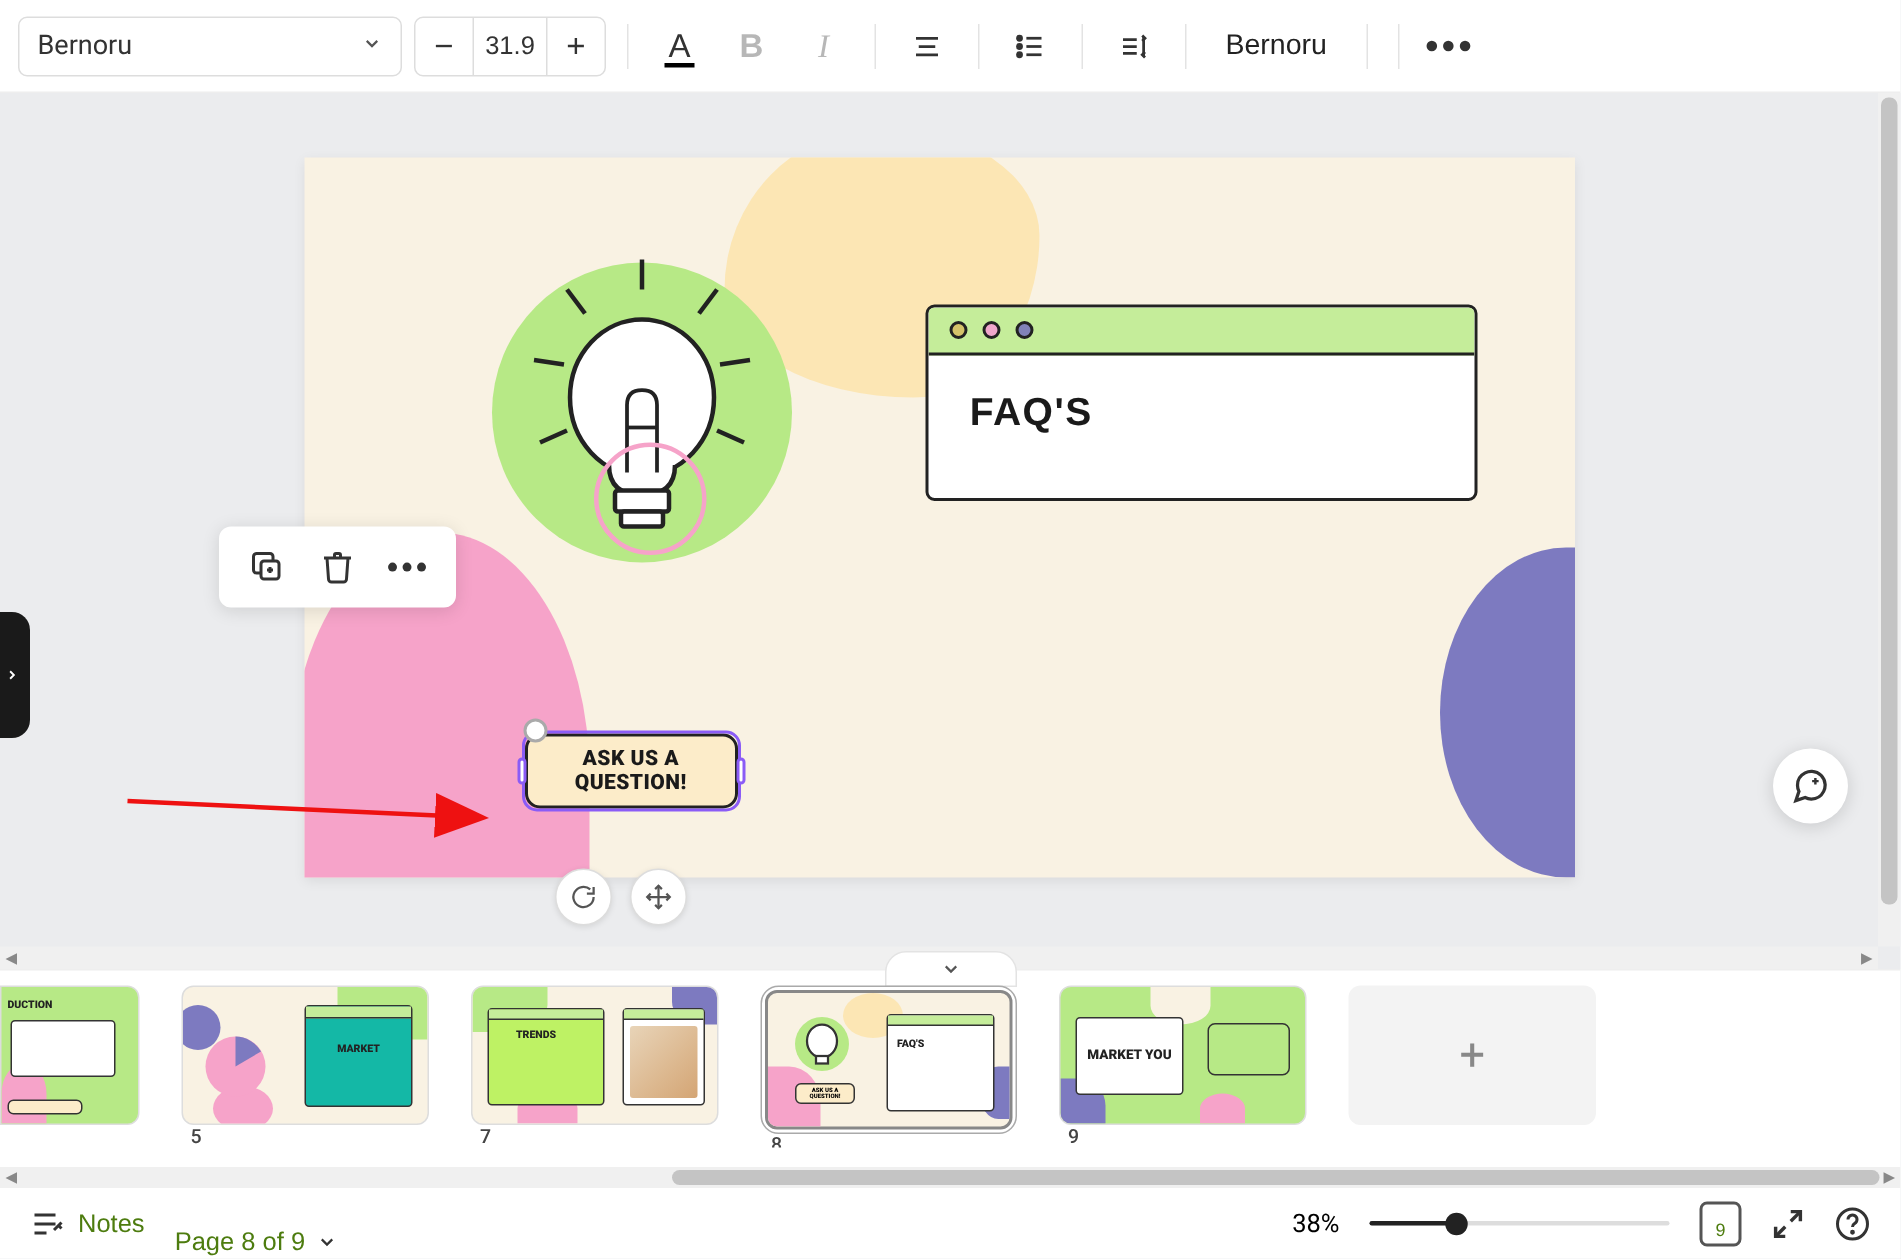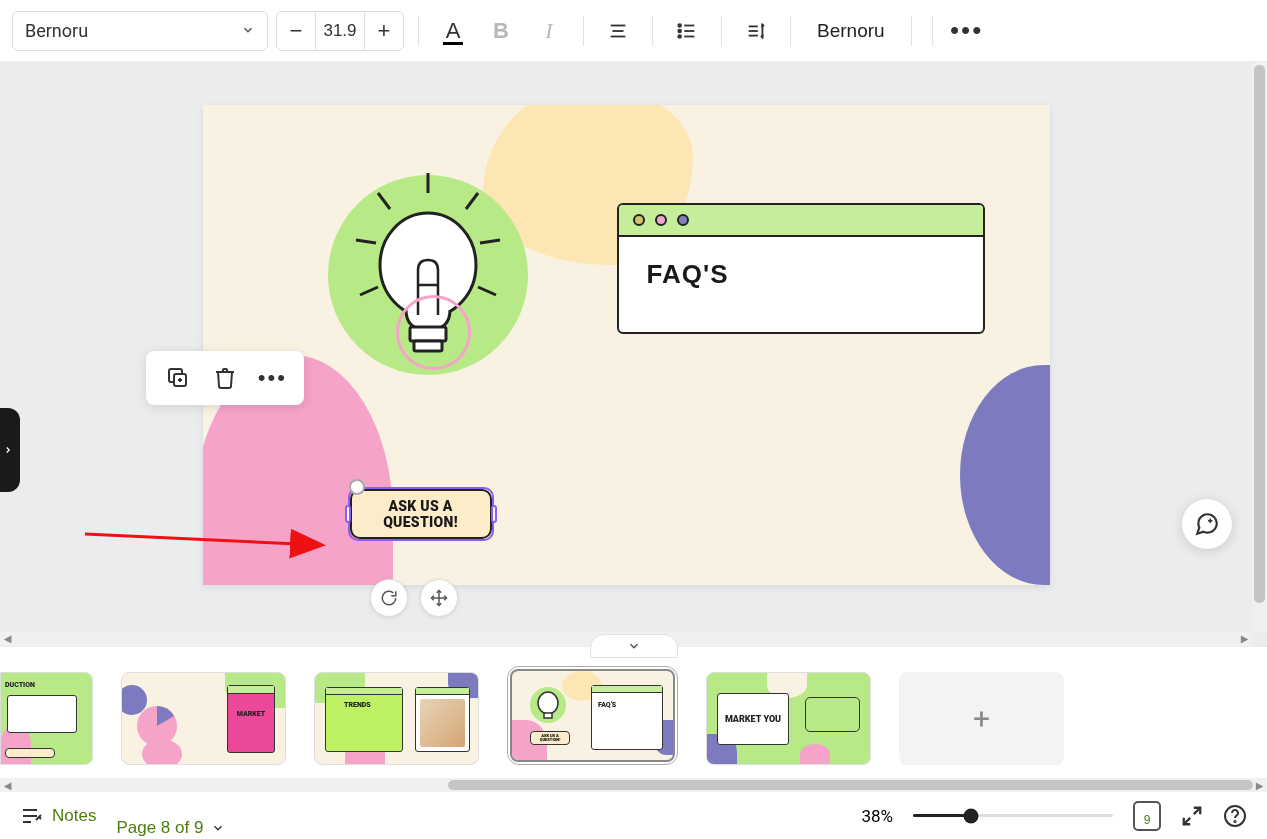--- a/index.html
+++ b/index.html
@@ -75,21 +75,21 @@
   
   
   .v-scroll { position: absolute; top: 0; right: 0; width: 15px; bottom: 15px; background: #f0f0f0; }
   .v-thumb { position: absolute; top: 3px; left: 2px; right: 2px; height: 538px; background: #c4c4c4; border-radius: 5px; }
   .c-h-scroll { position: absolute; bottom: 0; left: 0; right: 15px; height: 15px; background: #f0f0f0; display: flex; align-items: center; }
   .h-arrow { width: 15px; height: 15px; display: flex; align-items: center; justify-content: center; color: #888; font-size: 10px; }
   
   
   .thumb-strip { position: absolute; bottom: 47px; left: 0; right: 0; height: 146px; background: #fff; border-top: 1px solid #eee; }
   .thumb-handle { position: absolute; top: -13px; left: 50%; transform: translateX(-50%); width: 88px; height: 24px; background: #fff; border: 1px solid #e3e3e3; border-radius: 14px 14px 0 0; display: flex; align-items: center; justify-content: center; cursor: pointer; font-size: 14px; color: #555; }
-  .thumbs { display: flex; gap: 28px; padding: 10px 0 0 0; height: 118px; align-items: flex-end; overflow: hidden; }
+  .thumbs { display: flex; gap: 28px; padding: 10px 0 0 0; height: 118px; align-items: flex-start; overflow: hidden; }
   .thumb-item { width: 165px; position: relative; flex-shrink: 0; }
   .thumb-item.first { width: 93px; margin-left: 0; }
   .thumb-img { width: 165px; height: 93px; border-radius: 8px; position: relative; overflow: hidden; background: #f9f2e3; border: 1px solid #ddd; }
   .thumb-item.first .thumb-img { width: 93px; border-radius: 0 8px 8px 0; }
   .thumb-item.active .thumb-img { border: 2px solid #888; }
   .thumb-item.active { padding: 2px; border: 1px solid #aaa; border-radius: 12px; width: 171px; }
   .thumb-num { position: absolute; bottom: -16px; left: 6px; font-size: 13px; color: #444; font-weight: 500; }
   .thumb-add { width: 165px; height: 93px; border-radius: 8px; background: #f3f3f3; display: flex; align-items: center; justify-content: center; font-size: 30px; color: #888; cursor: pointer; flex-shrink: 0; }
   .thumb-h-scroll { position: absolute; bottom: 0; left: 0; right: 0; height: 14px; background: #f0f0f0; display: flex; align-items: center; }
   .th-thumb { position: absolute; left: 448px; right: 14px; top: 2px; bottom: 2px; background: #c4c4c4; border-radius: 5px; }
@@ -326,21 +326,21 @@
 
     <div class="thumb-item">
       <div class="thumb-img thumb-cream">
         <div class="mini-blob thumb-green" style="top:0;right:0;width:60px;height:35px;border-radius:0 0 0 60%;"></div>
         <div class="mini-blob thumb-purple-bg" style="top:12px;left:-5px;width:30px;height:30px;border-radius:50%;"></div>
         <div class="mini-blob thumb-pink-bg" style="bottom:-5px;left:20px;width:40px;height:30px;border-radius:50%;"></div>
         <svg style="position:absolute;top:28px;left:10px;" width="50" height="50">
             <circle cx="25" cy="25" r="20" fill="#f6a3c9"></circle>
             <path d="M25 25 L25 5 A20 20 0 0 1 42 15 Z" fill="#7d7ac0"></path>
           </svg>
-        <div style="position:absolute;top:12px;right:10px;width:48px;height:68px;background:#ec4899;border:1px solid #333;border-radius:3px;">
+        <div style="position:absolute;top:12px;right:10px;width:72px;height:68px;background:#14b8a6;border:1px solid #333;border-radius:3px;">
           <div style="height:8px;background:#c5ed9a;border-bottom:1px solid #333;"></div>
           <div class="mini-text" style="margin-top:16px;">MARKET</div>
         </div>
       </div>
       <div class="thumb-num">5</div>
     </div>
 
 
     <div class="thumb-item">
       <div class="thumb-img thumb-cream">

